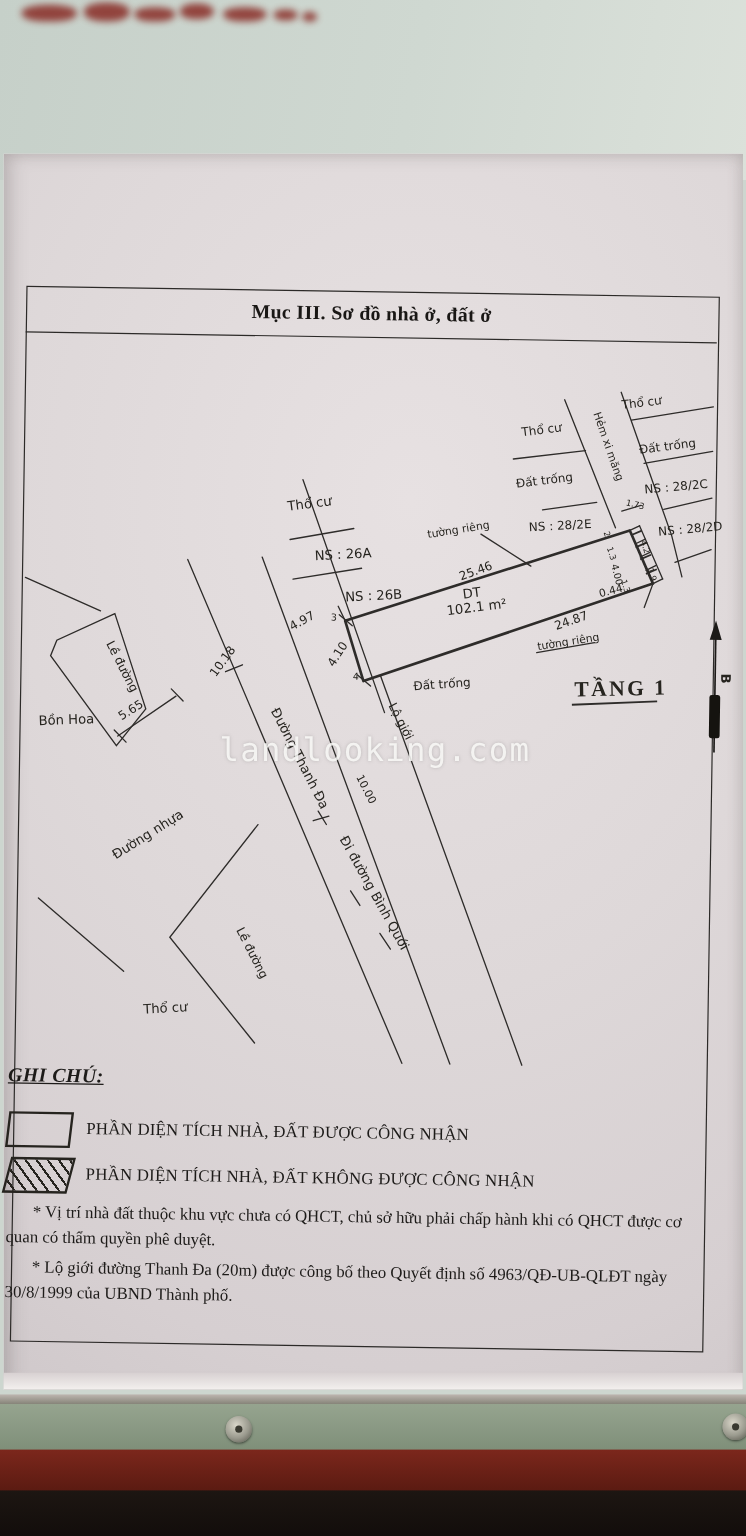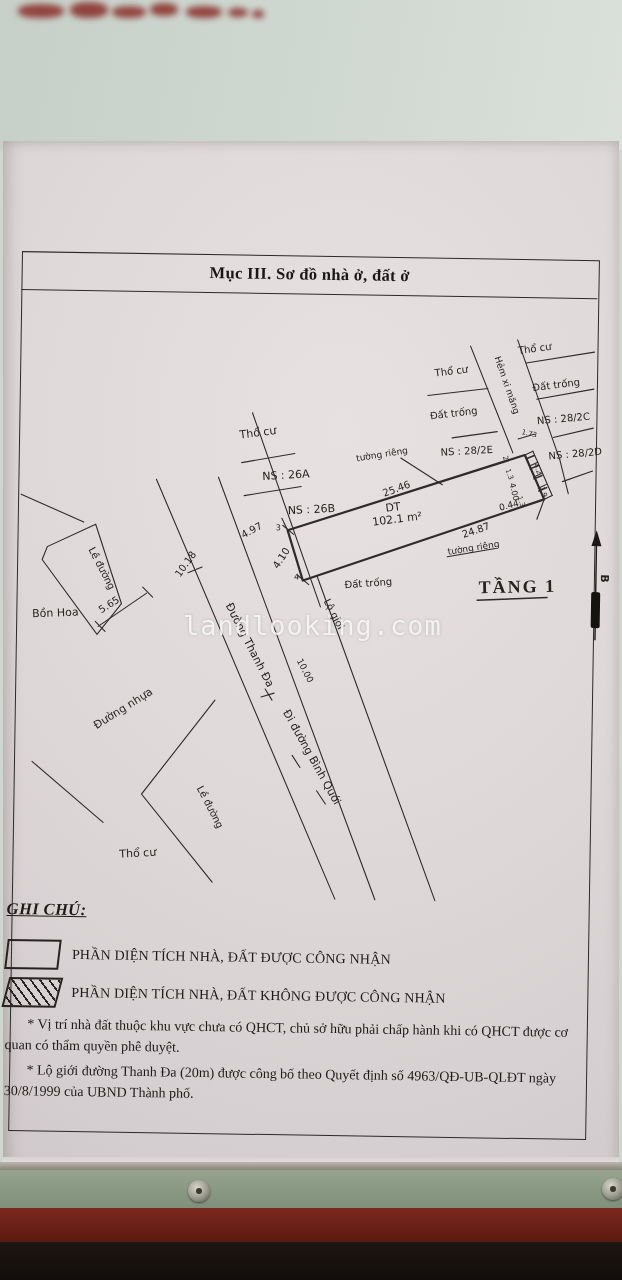--- a/index.html
+++ b/index.html
@@ -16,21 +16,21 @@
   .band-red{position:absolute;left:0;top:1208px;width:622px;height:36px;
     background:linear-gradient(180deg,#7c271c,#591a11);}
   .band-dark{position:absolute;left:0;top:1242px;width:622px;height:38px;
     background:linear-gradient(180deg,#1d1612,#120d0b);}
   .screw{position:absolute;width:22px;height:22px;border-radius:50%;
     background:radial-gradient(circle at 40% 35%,#d9d6c9,#9a9a8e 55%,#4f4e44 100%);
     box-shadow:0 1px 2px rgba(0,0,0,.5);}
   .screw::after{content:"";position:absolute;left:8px;top:8px;width:6px;height:6px;
     border-radius:50%;background:#3a3a31;}
   
-  .paper{position:absolute;left:3px;top:141px;width:616px;height:1030px;
+  .paper{position:absolute;left:3px;top:128px;width:616px;height:1030px;
     background:radial-gradient(120% 90% at 55% 28%,#e7e1e2 0%,#ded8d9 45%,#d6cfd1 78%,#ccc5c7 100%);
     box-shadow:inset 6px 0 14px rgba(90,85,82,.25), inset -4px 0 10px rgba(120,115,112,.18);}
   .paper::after{content:"";position:absolute;left:0;bottom:0;width:100%;height:14px;
     background:linear-gradient(#d8d1d2,#f3f0ee);}
   .sheet-rot{position:absolute;inset:0;transform:rotate(0.9deg);transform-origin:12px 110px;}
   .border-box{position:absolute;left:19px;top:110px;width:576px;height:878px;
     border:1.6px solid #2c2a28;}
   .title-band{position:absolute;left:19px;top:110px;width:576px;height:38px;
     border-bottom:1.6px solid #2c2a28;display:flex;align-items:center;justify-content:center;}
   .title-band span{font-weight:bold;font-size:16.5px;color:#191715;letter-spacing:.3px;}

